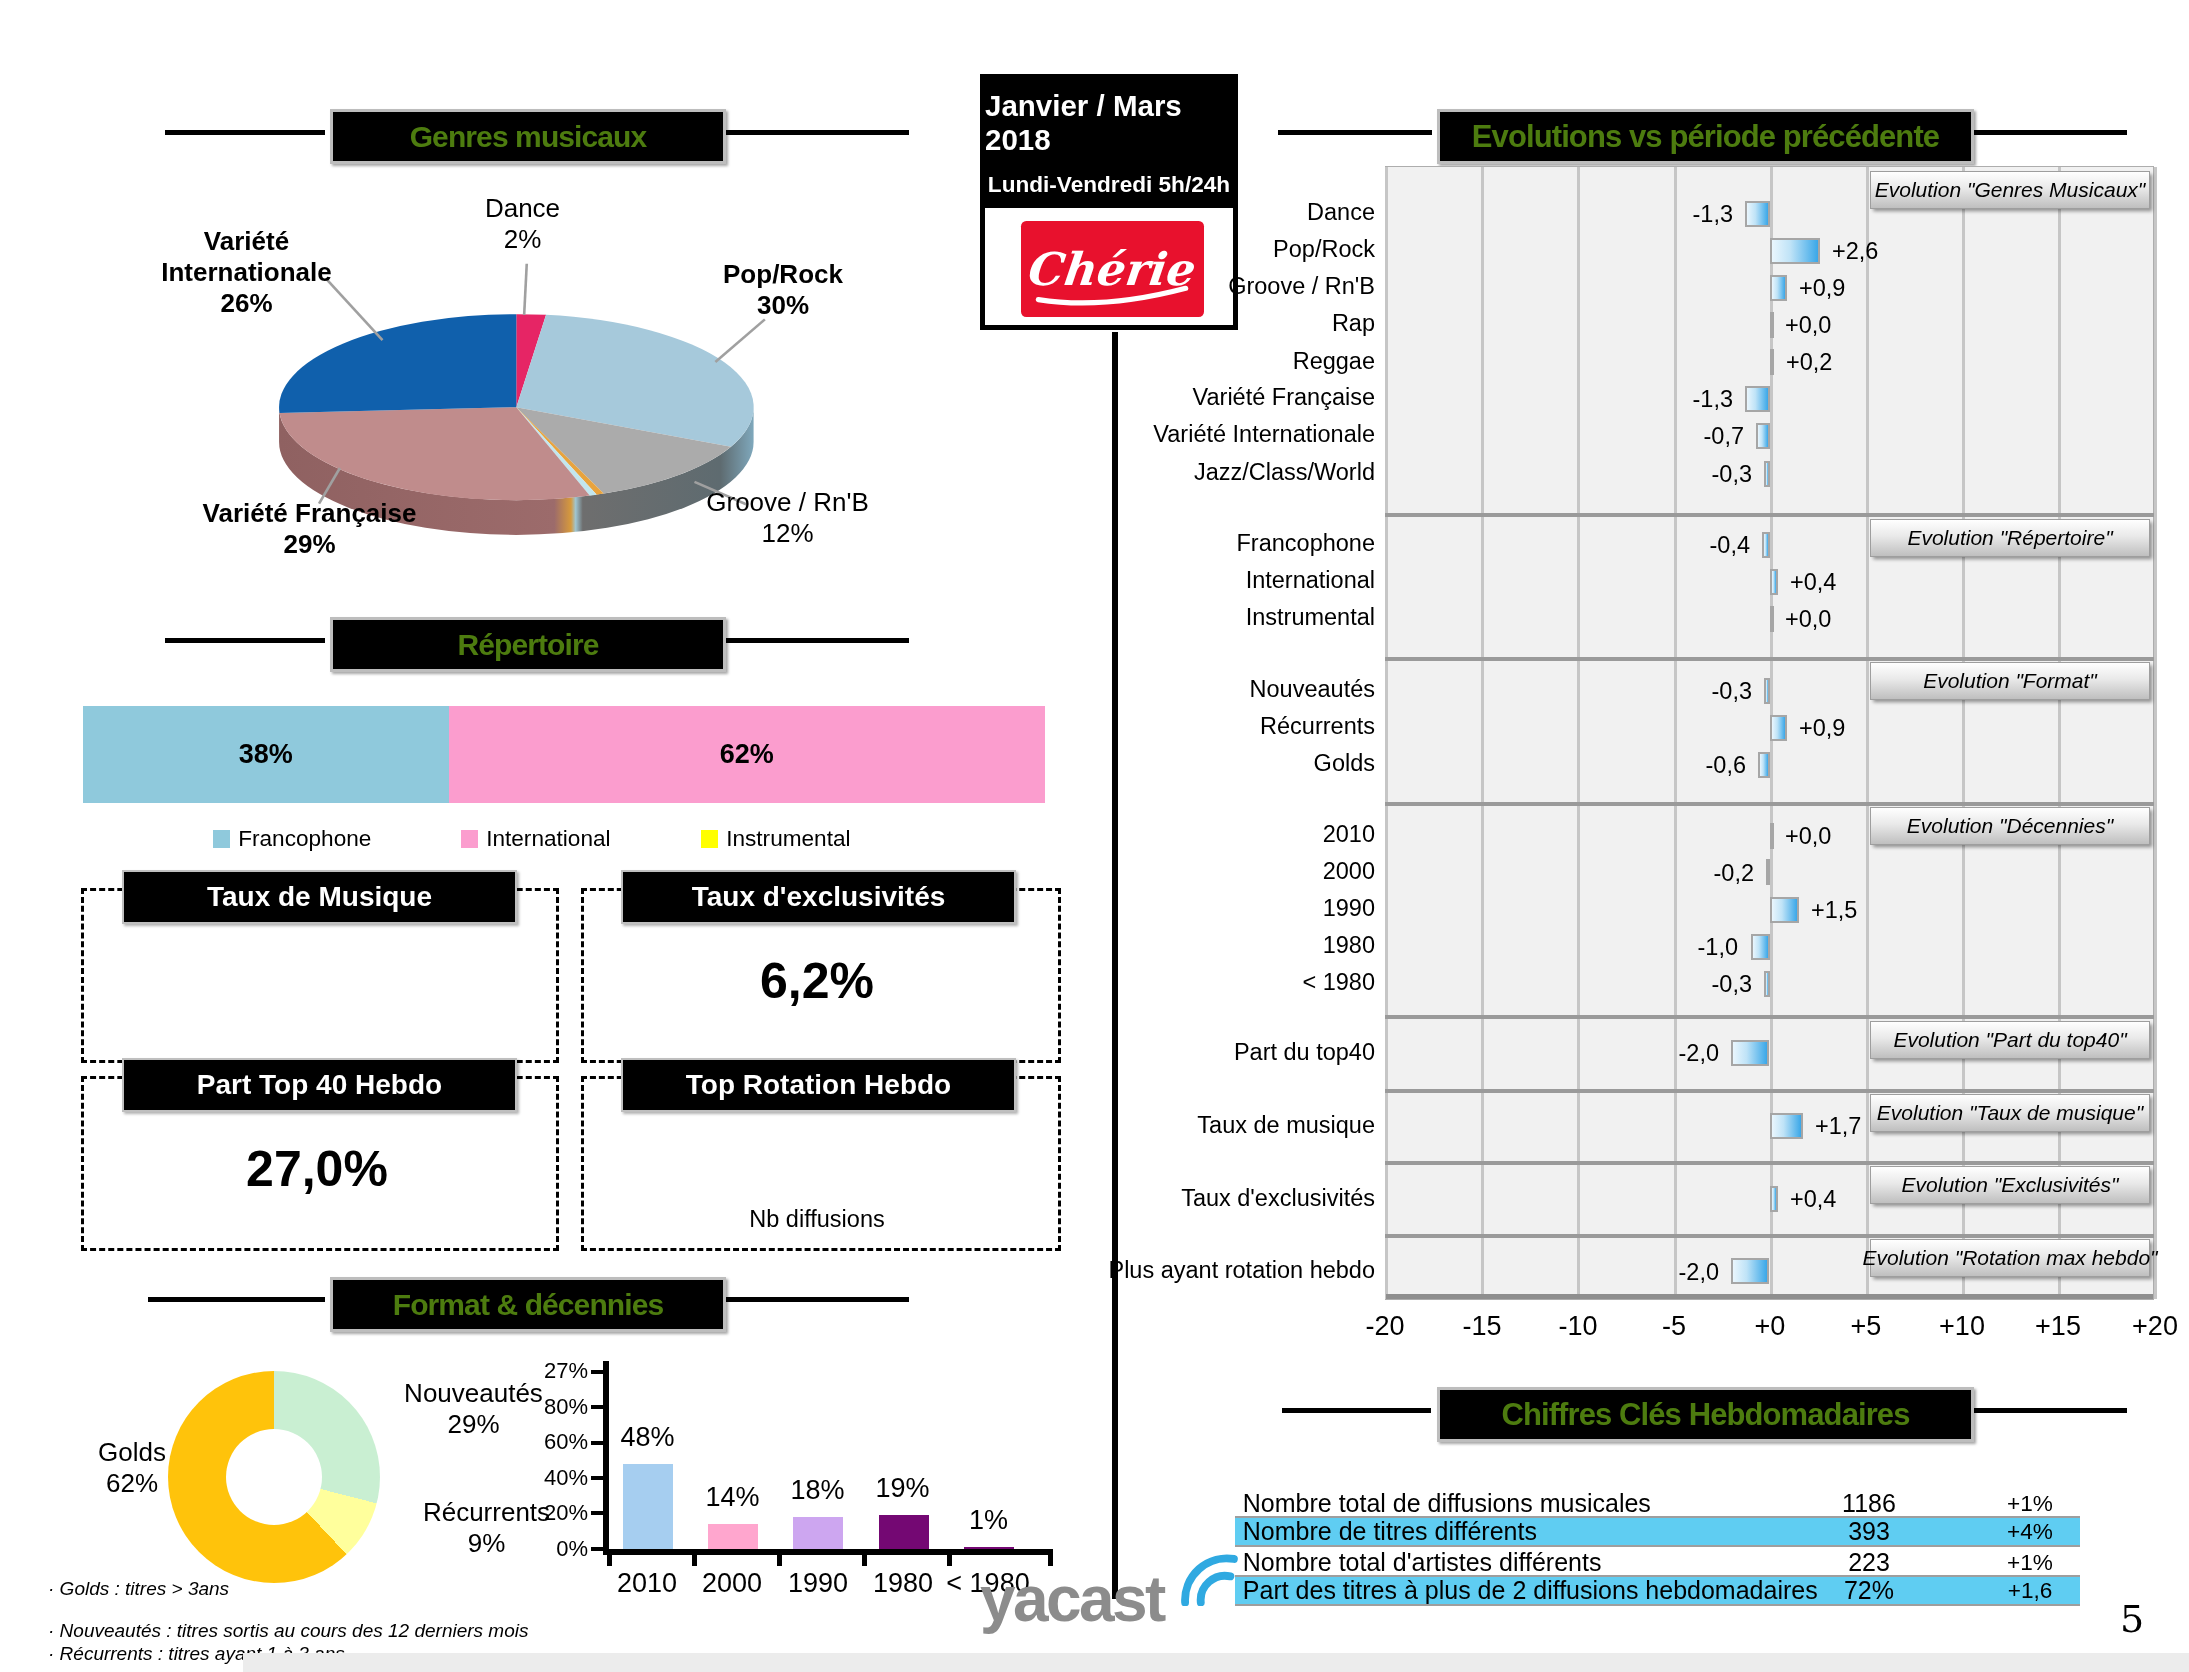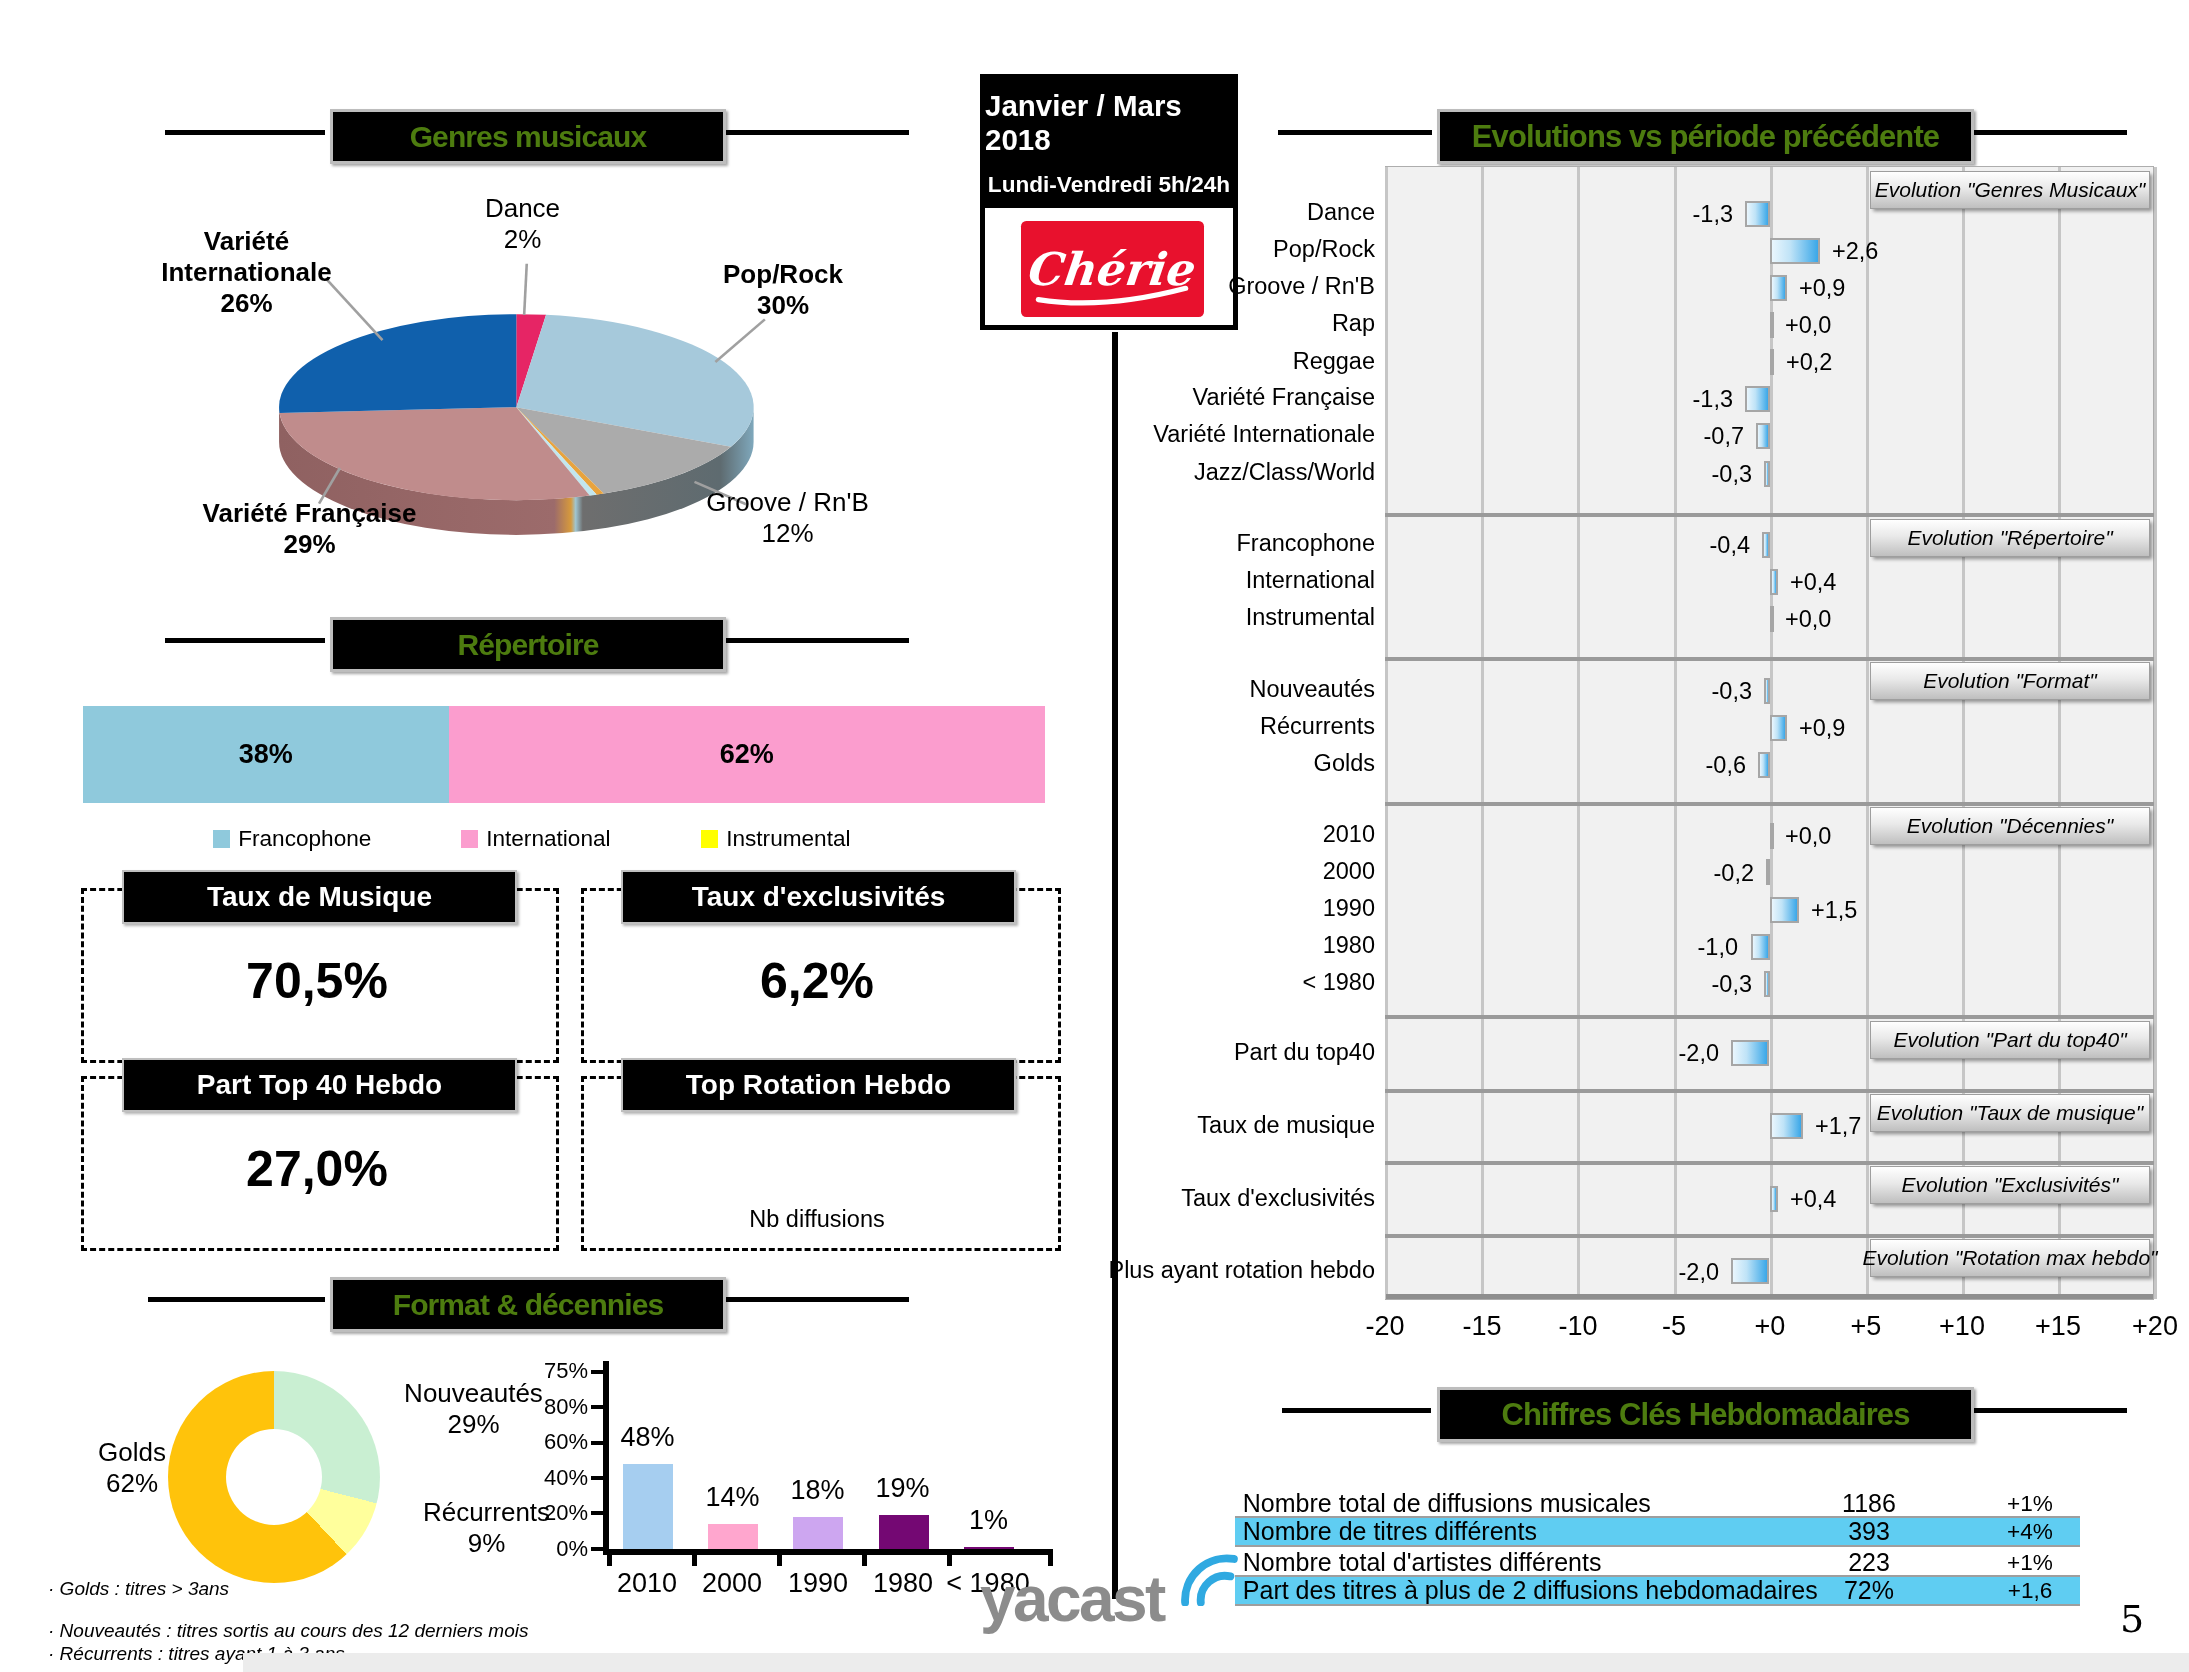--- a/index.html
+++ b/index.html
@@ -150,21 +150,20 @@
       <div class="legend-item" style="left: 701px; top: 826px;">
         <div class="legend-sq" style="background: rgb(255, 255, 0); position: static;"></div>
         <div style="position: static;">Instrumental</div>
       </div>
     </div>
 
   <div class="stat-box" style="left:81px;top:888px;width:472px;height:169px;"></div>
   <div class="stat-head" style="left:122px;top:870px;width:391px;height:50px;">
     <span>Taux de Musique</span>
   </div>
-  <div class="stat-value" style="left:165px;top:952px;width:304px;">70,5%</div>
 
   <div class="stat-box" style="left:581px;top:888px;width:474px;height:169px;"></div>
   <div class="stat-head" style="left:621px;top:870px;width:391px;height:50px;">
     <span>Taux  d'exclusivités</span>
   </div>
   <div class="stat-value" style="left:665px;top:952px;width:304px;">6,2%</div>
 
   <div class="stat-box" style="left:81px;top:1076px;width:472px;height:169px;"></div>
   <div class="stat-head" style="left:122px;top:1058px;width:391px;height:50px;">
     <span>Part Top 40 Hebdo</span>
@@ -204,21 +203,21 @@
       <div class="dec-ytick" style="left: 518px; top: 1536px;">0%</div>
       <div style="position: absolute; left: 591px; top: 1511px; width: 12px; height: 4.3px; background: rgb(0, 0, 0);"></div>
       <div class="dec-ytick" style="left: 518px; top: 1500px;">20%</div>
       <div style="position: absolute; left: 591px; top: 1476px; width: 12px; height: 4.3px; background: rgb(0, 0, 0);"></div>
       <div class="dec-ytick" style="left: 518px; top: 1465px;">40%</div>
       <div style="position: absolute; left: 591px; top: 1441px; width: 12px; height: 4.3px; background: rgb(0, 0, 0);"></div>
       <div class="dec-ytick" style="left: 518px; top: 1429px;">60%</div>
       <div style="position: absolute; left: 591px; top: 1405px; width: 12px; height: 4.3px; background: rgb(0, 0, 0);"></div>
       <div class="dec-ytick" style="left: 518px; top: 1394px;">80%</div>
       <div style="position: absolute; left: 591px; top: 1370px; width: 12px; height: 4.3px; background: rgb(0, 0, 0);"></div>
-      <div class="dec-ytick" style="left: 518px; top: 1358px;">75%</div>
+      <div class="dec-ytick" style="left: 518px; top: 1358px;">27%</div>
       <div style="position: absolute; left: 607px; top: 1555px; width: 5.2px; height: 11.3px; background: rgb(0, 0, 0);"></div>
       <div style="position: absolute; left: 692px; top: 1555px; width: 5.2px; height: 11.3px; background: rgb(0, 0, 0);"></div>
       <div style="position: absolute; left: 777px; top: 1555px; width: 5.2px; height: 11.3px; background: rgb(0, 0, 0);"></div>
       <div style="position: absolute; left: 862px; top: 1555px; width: 5.2px; height: 11.3px; background: rgb(0, 0, 0);"></div>
       <div style="position: absolute; left: 947px; top: 1555px; width: 5.2px; height: 11.3px; background: rgb(0, 0, 0);"></div>
       <div style="position: absolute; left: 1048px; top: 1555px; width: 5.2px; height: 11.3px; background: rgb(0, 0, 0);"></div>
       <div class="dec-bar" style="position: absolute; left: 623px; top: 1464px; width: 50px; height: 85px; background: rgb(166, 206, 240);"></div>
       <div class="dec-txt" style="left: 604px; top: 1422px; width: 87px;">48%</div>
       <div class="dec-txt" style="left: 595px; top: 1568px; width: 104px;">2010</div>
       <div class="dec-bar" style="position: absolute; left: 708px; top: 1524px; width: 50px; height: 25px; background: rgb(255, 166, 206);"></div>

